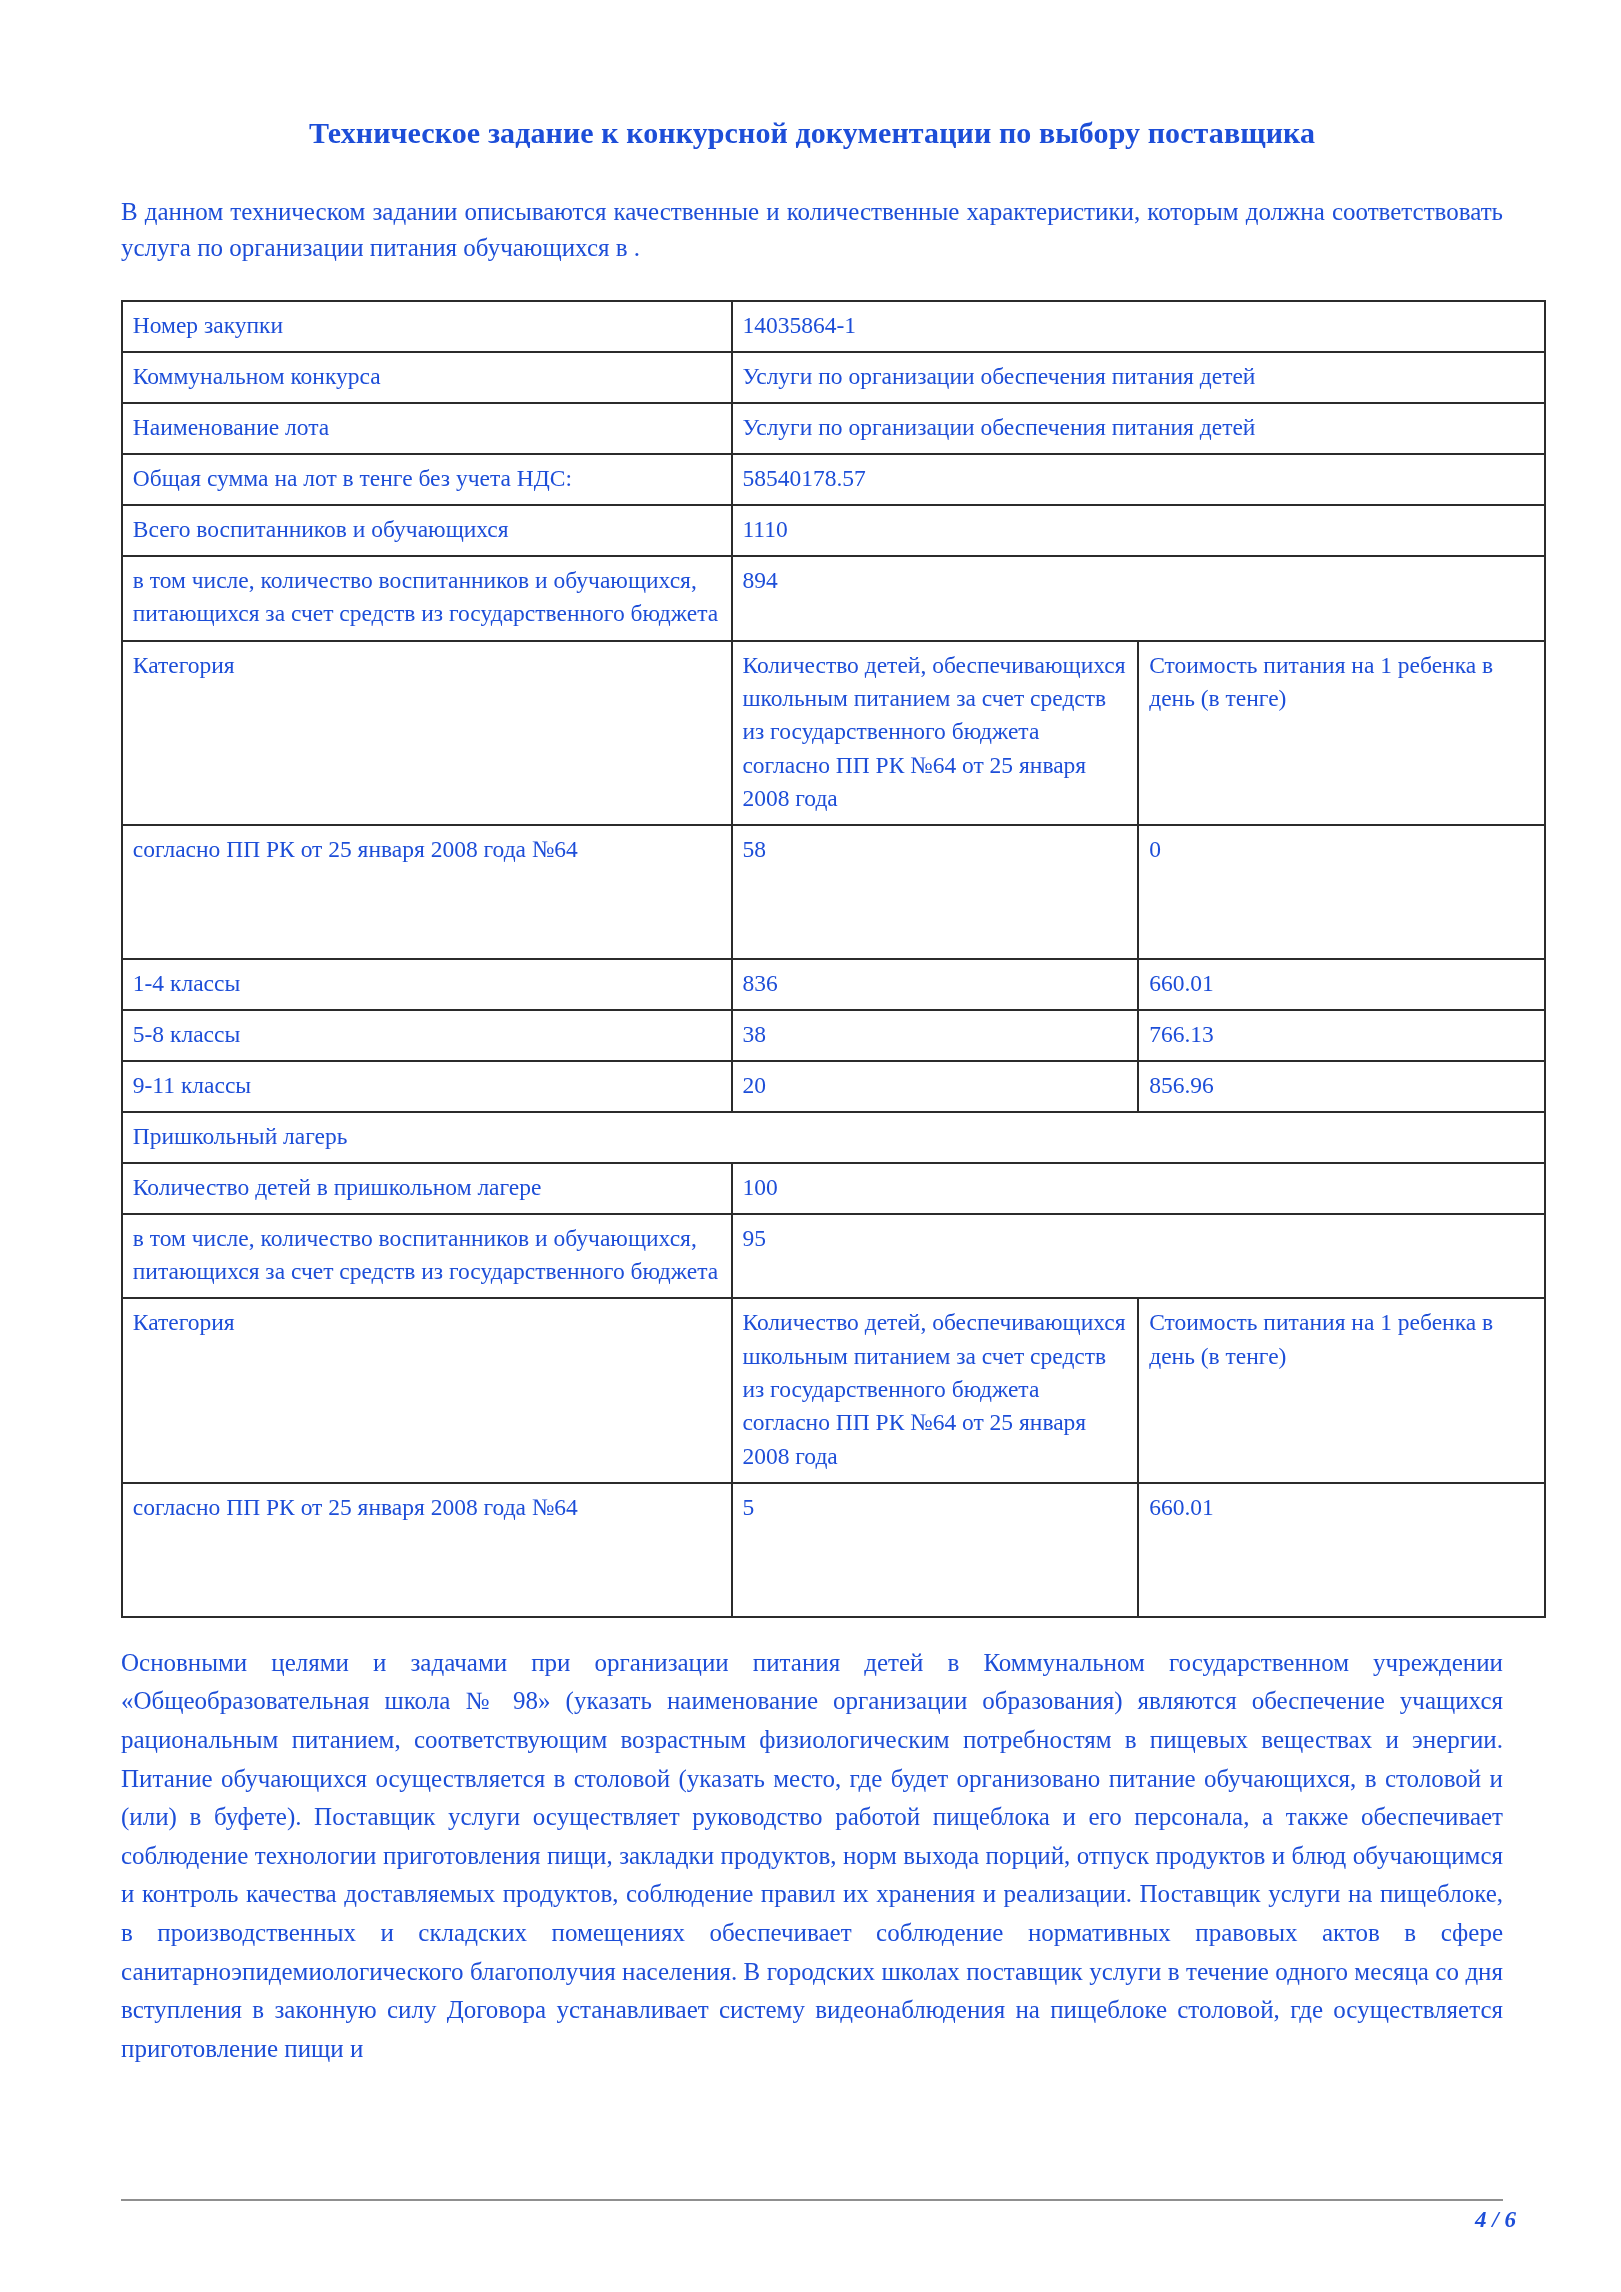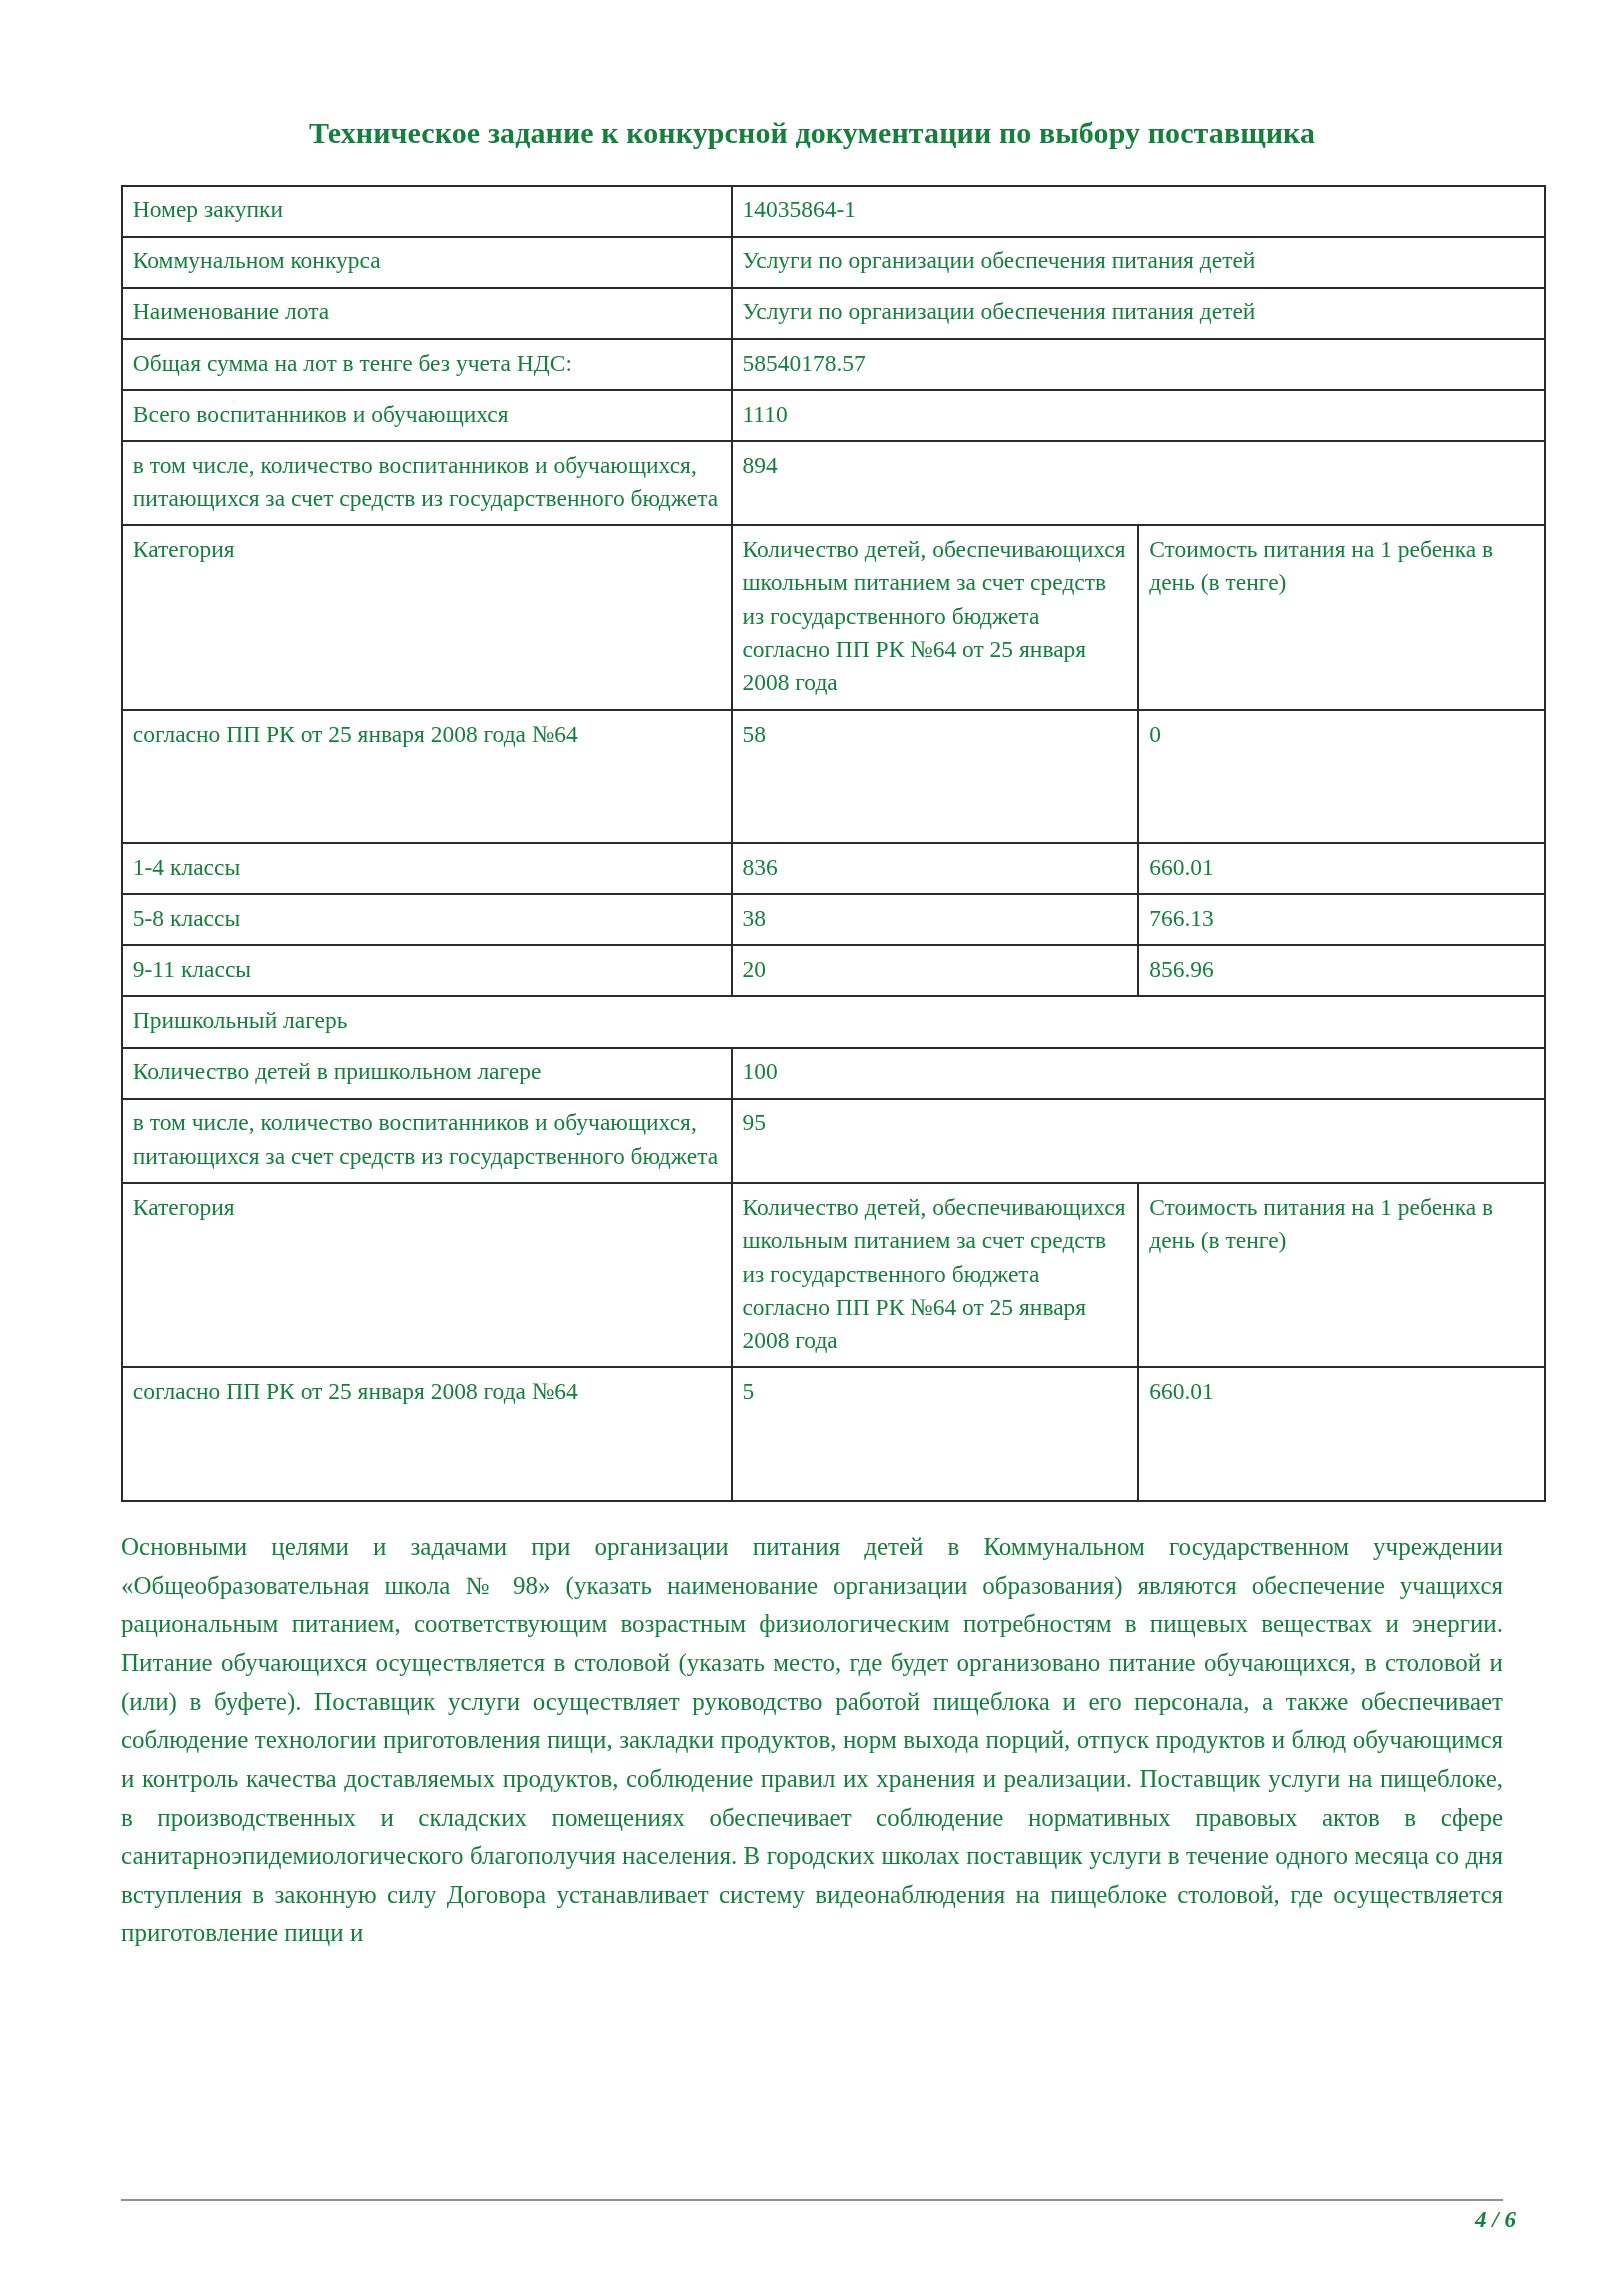--- a/index.html
+++ b/index.html
@@ -8,21 +8,21 @@
     background: #ffffff;
   }
   .page {
     position: relative;
     width: 1621px;
     height: 2293px;
     background: #ffffff;
     box-sizing: border-box;
     padding: 0;
     font-family: "Liberation Serif", "DejaVu Serif", serif;
-    color: #15803d;
+    color: #1d4ed8;
     overflow: hidden;
   }
   .content {
     position: absolute;
     left: 121px;
     top: 0;
     width: 1382px;
   }
 
   .doc-title {
@@ -100,20 +100,21 @@
 </style>
 </head>
 <body>
 
 <div class="page">
 
   <div class="content">
 
     <h1 class="doc-title">Техническое задание к конкурсной документации по выбору поставщика</h1>
 
+    <p class="intro">В данном техническом задании описываются качественные и количественные характеристики, которым должна соответствовать услуга по организации питания обучающихся в .</p>
 
     <table class="spec">
       <tbody>
 
         <tr>
           <td class="c1">Номер закупки</td>
           <td class="c2wide" colspan="2">14035864-1</td>
         </tr>
 
         <tr>

